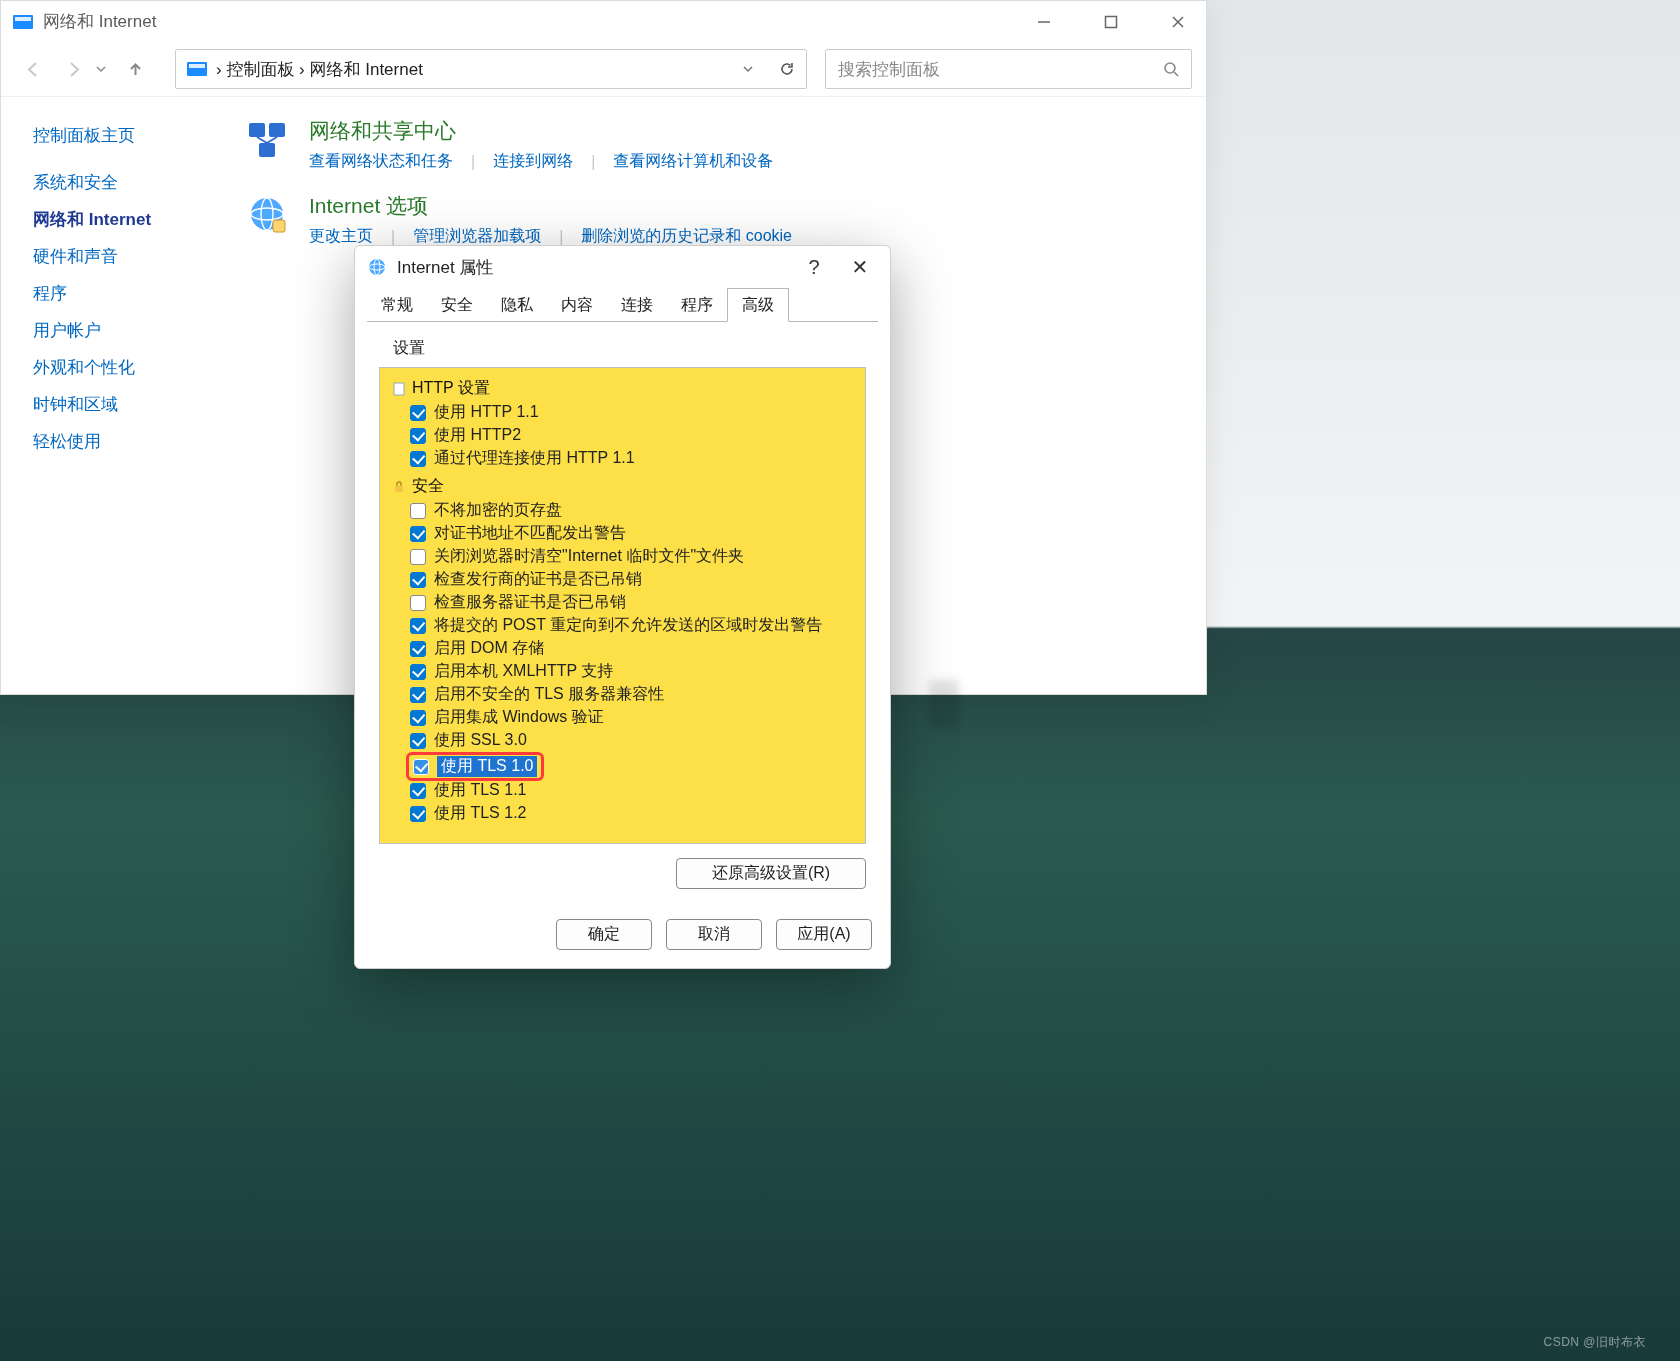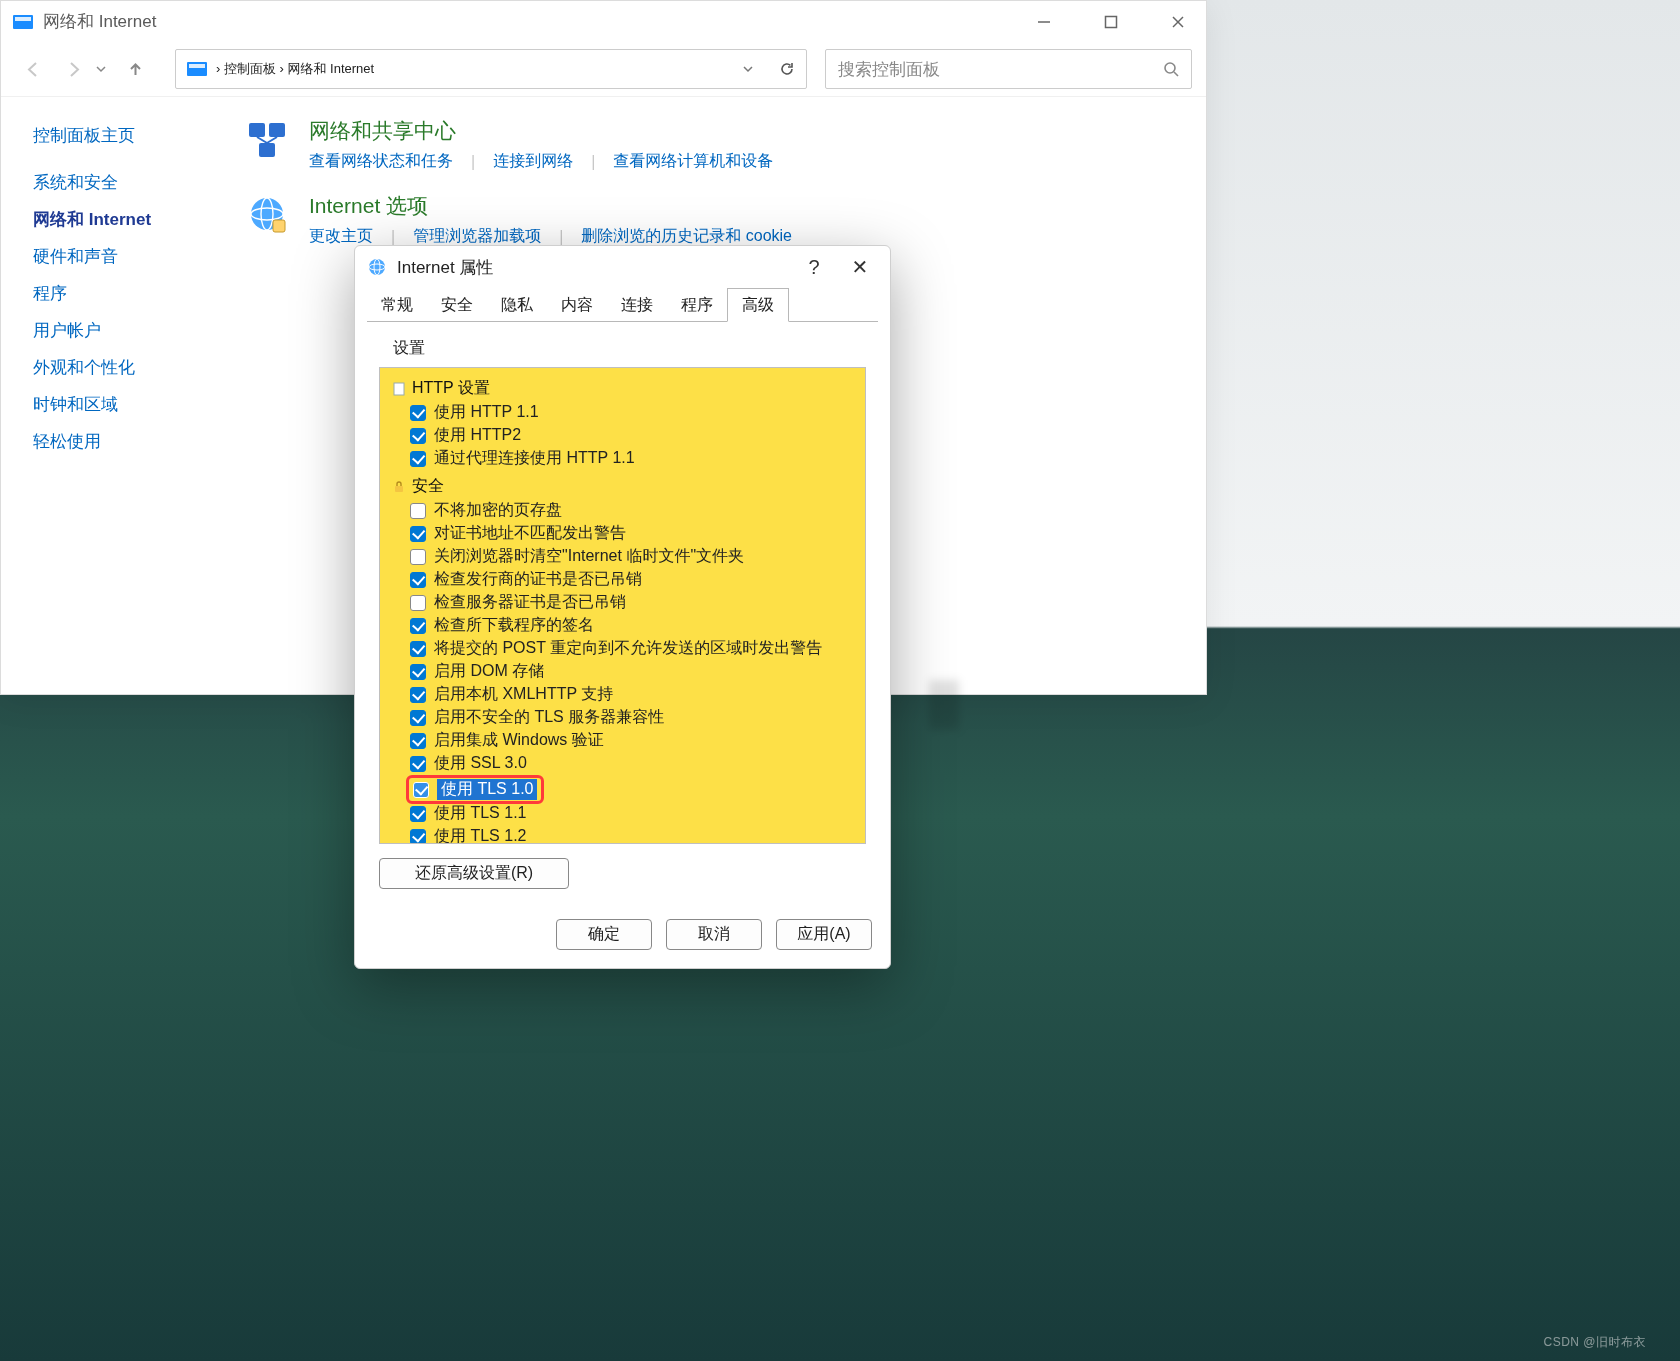--- a/index.html
+++ b/index.html
@@ -35,21 +35,21 @@
   .ctrl svg{width:14px;height:14px;}
 
   
   .toolbar{display:flex;align-items:center;height:55px;gap:4px;padding:0 14px;border-bottom:1px solid #f0f0f0;}
   .nav-btn{width:36px;height:36px;display:flex;align-items:center;justify-content:center;color:#888;}
   .nav-btn.disabled{color:#c8c8c8;}
   .nav-btn svg{width:17px;height:17px;}
   .chev{width:18px;text-align:center;color:#888;}
   .addr{flex:1;display:flex;align-items:center;height:40px;border:1px solid #ccc;border-radius:2px;padding:0 10px;gap:8px;margin-left:18px;}
   .addr .icon{width:22px;height:20px;}
-  .addr .crumbs{font-size:13px;color:#222;}
+  .addr .crumbs{font-size:17px;color:#222;}
   .addr .addr-dd{margin-left:auto;color:#777;}
   .addr .refresh{margin-left:16px;color:#555;}
   .searchbox{width:367px;height:40px;margin-left:14px;border:1px solid #ccc;border-radius:2px;display:flex;align-items:center;padding:0 12px;color:#888;font-size:17px;gap:28px;}
   .searchbox .mag{margin-left:auto;}
 
   
   .explorer-body{flex:1;display:flex;overflow:hidden;}
   .sidebar{width:220px;padding:20px 0 0 32px;font-size:17px;color:var(--link);}
   .sidebar .item{padding:7px 0;cursor:pointer;}
   .sidebar .item.header{margin-bottom:10px;}
@@ -92,21 +92,21 @@
   .node{display:flex;align-items:center;gap:8px;padding:1px 0;white-space:nowrap;}
   .node .cb{width:16px;height:16px;border:1px solid #888;border-radius:3px;display:flex;align-items:center;justify-content:center;background:#fff;}
   .node .cb.checked{background:var(--blue-accent);border-color:var(--blue-accent);}
   .node .cb.checked::after{content:'';width:6px;height:9px;border:2px solid #fff;border-top:none;border-left:none;transform:rotate(42deg) translateY(-1px);}
   .node .lbl{font-size:16px;color:#222;}
   .node.highlighted{display:inline-flex;border:3px solid var(--highlight-red);border-radius:6px;padding:1px 4px;margin:0 0 -2px -4px;}
   .node.highlighted .lbl{background:#1f74d1;color:#fff;padding:0 4px;text-align:right;}
   .node.highlighted .cb{border-color:#fff;background:#3590e8;}
   .node.highlighted .cb.checked::after{border-color:#fff;}
 
-  .restore-row{display:flex;padding:14px 0 20px 0;}
+  .restore-row{display:flex;justify-content:flex-end;padding:14px 0 20px 0;}
   .btn{min-width:96px;height:31px;padding:0 16px;border:1px solid #888;background:#fdfdfd;border-radius:4px;font-size:16px;color:#222;display:inline-flex;align-items:center;justify-content:center;}
   .btn.wide{min-width:190px;}
   .dlg-footer{display:flex;justify-content:flex-end;gap:14px;padding:10px 18px 18px 0;margin-top:auto;}
 
   
   svg{display:block;}
 
   
   .watermark{position:fixed;right:34px;bottom:10px;color:rgba(230,230,230,.55);font-size:12px;font-family:"Microsoft YaHei",sans-serif;letter-spacing:.5px;pointer-events:none;}
 </style>
@@ -331,23 +331,20 @@
                 <span class="cb"></span>
                 <span class="lbl">关闭浏览器时清空"Internet 临时文件"文件夹</span>
               </div><div class="node">
                 <span class="cb checked"></span>
                 <span class="lbl">检查发行商的证书是否已吊销</span>
               </div><div class="node">
                 <span class="cb"></span>
                 <span class="lbl">检查服务器证书是否已吊销</span>
               </div><div class="node">
                 <span class="cb checked"></span>
-                <span class="lbl">检查所下载程序的签名</span>
-              </div><div class="node">
-                <span class="cb checked"></span>
                 <span class="lbl">将提交的 POST 重定向到不允许发送的区域时发出警告</span>
               </div><div class="node">
                 <span class="cb checked"></span>
                 <span class="lbl">启用 DOM 存储</span>
               </div><div class="node">
                 <span class="cb checked"></span>
                 <span class="lbl">启用本机 XMLHTTP 支持</span>
               </div><div class="node">
                 <span class="cb checked"></span>
                 <span class="lbl">启用不安全的 TLS 服务器兼容性</span>

